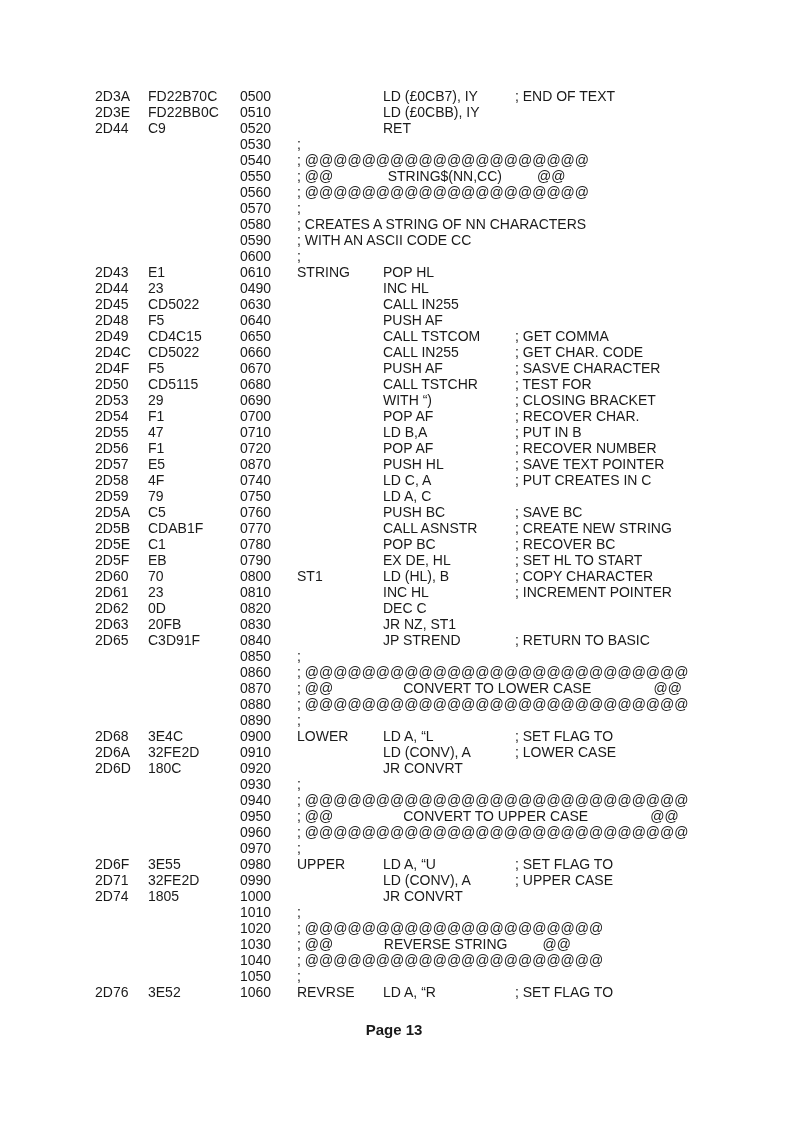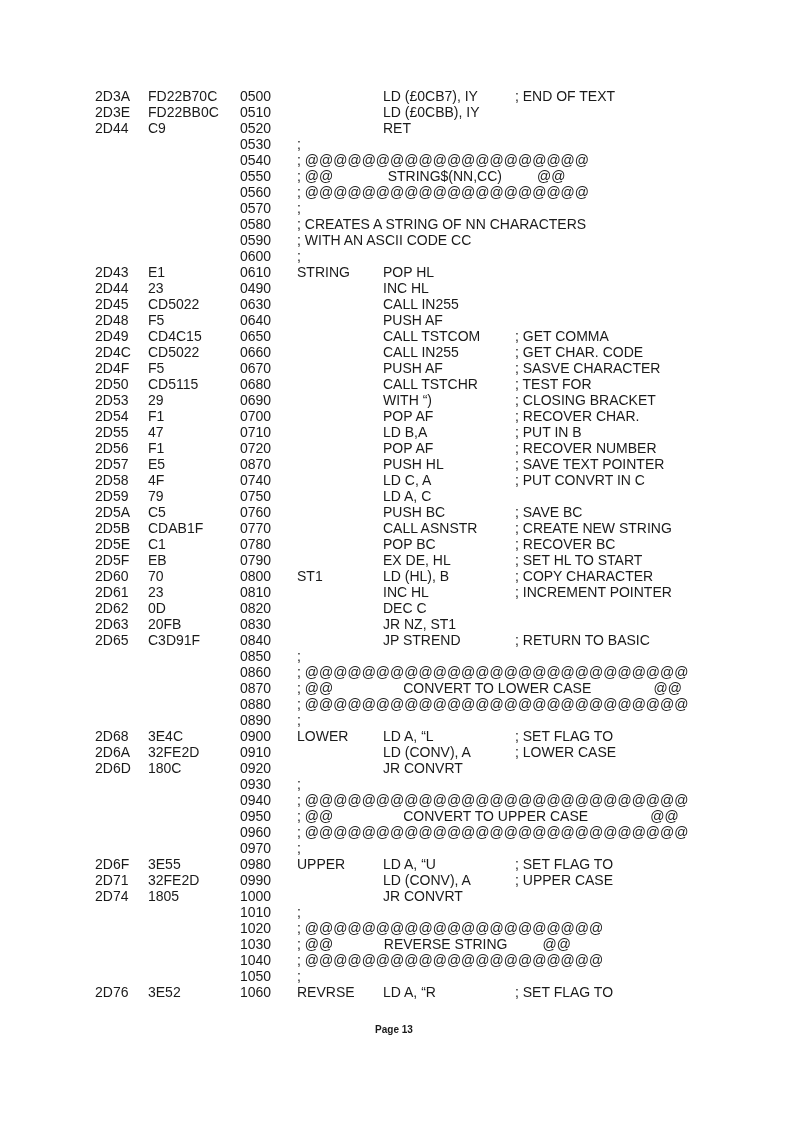--- a/index.html
+++ b/index.html
@@ -36,21 +36,21 @@
   .cell {
     white-space: pre;
     overflow: visible;
   }
   .footer {
     position: absolute;
     top: 1021px;
     left: 0;
     width: 788px;
     text-align: center;
-    font-size: 10px;
+    font-size: 15px;
     font-weight: bold;
     line-height: 18px;
   }
 </style>
 </head>
 <body style="background: rgb(255, 255, 255); color: rgb(26, 26, 26);">
 
 <div class="page">
 
   <div class="listing" id="listing">
@@ -267,21 +267,21 @@
       <span class="cell c-instr">PUSH HL</span>
       <span class="cell c-comment">; SAVE TEXT POINTER</span>
     </div>
 
     <div class="row">
       <span class="cell c-addr">2D58</span>
       <span class="cell c-code">4F</span>
       <span class="cell c-num">0740</span>
       <span class="cell c-label"></span>
       <span class="cell c-instr">LD C, A</span>
-      <span class="cell c-comment">; PUT CONVRT IN C</span>
+      <span class="cell c-comment">; PUT CREATES IN C</span>
     </div>
 
     <div class="row">
       <span class="cell c-addr">2D59</span>
       <span class="cell c-code">79</span>
       <span class="cell c-num">0750</span>
       <span class="cell c-label"></span>
       <span class="cell c-instr">LD A, C</span>
       <span class="cell c-comment"></span>
     </div>

